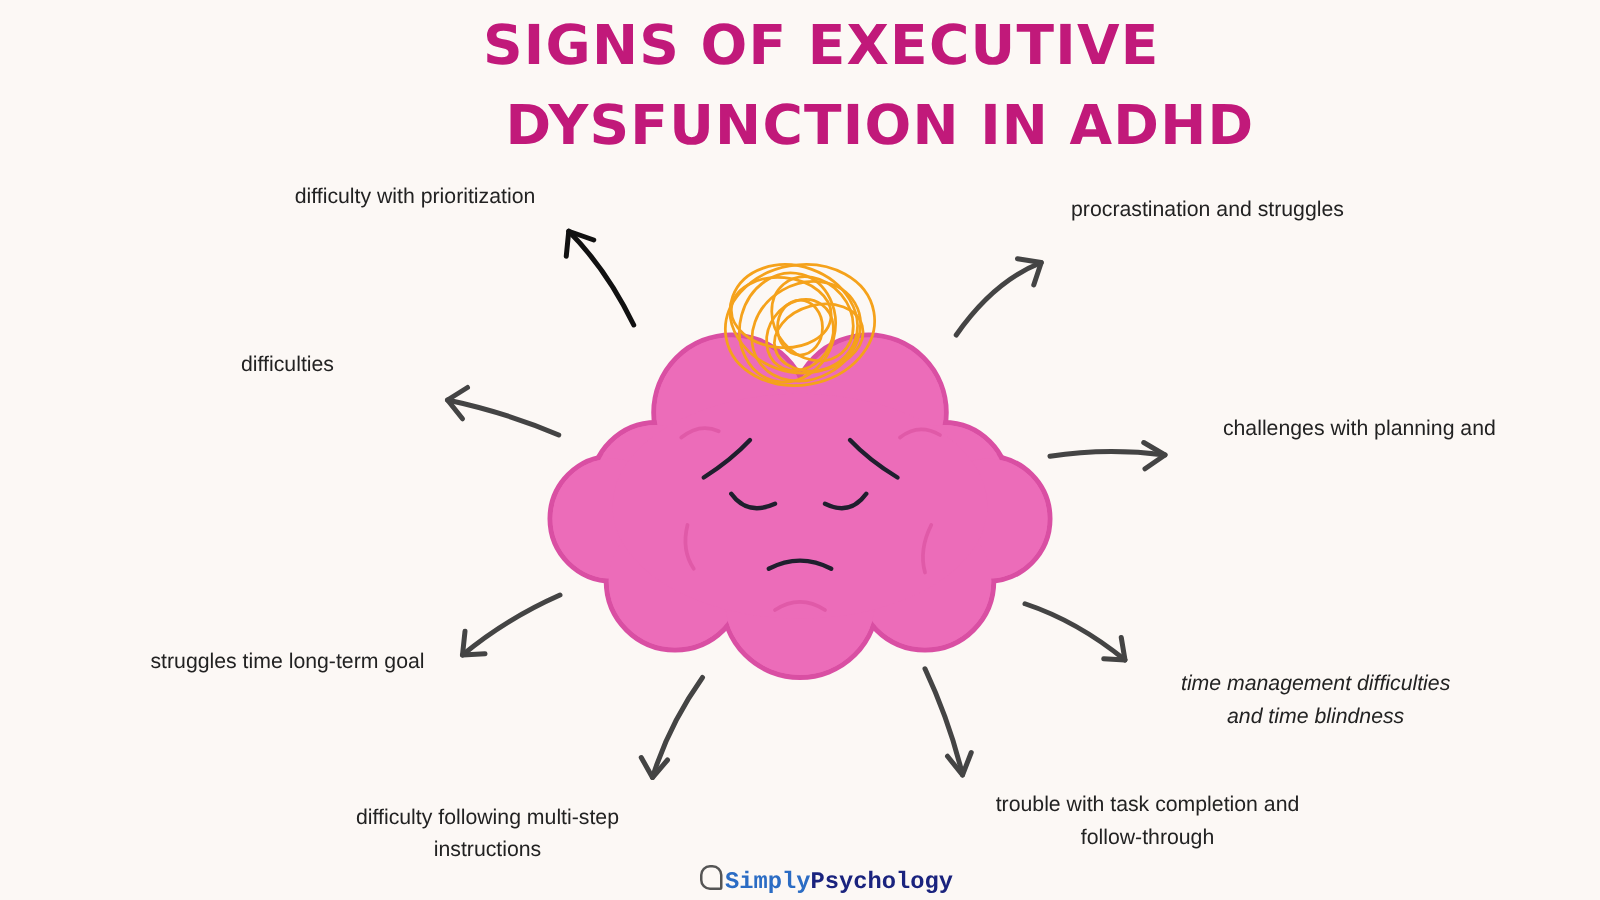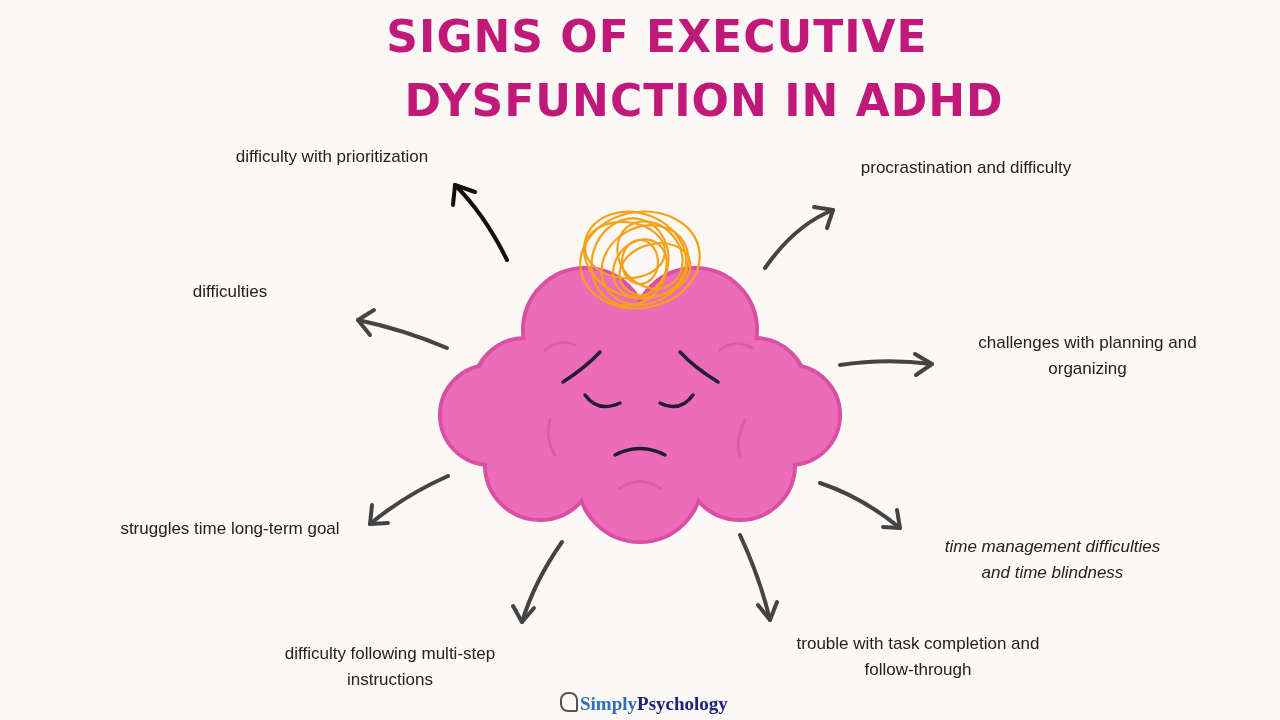--- a/index.html
+++ b/index.html
@@ -2,21 +2,21 @@
 <html><head>
 <meta charset="utf-8">
 <style>
   html,body{margin:0;padding:0;}
   body{width:1280px;height:720px;background:#fcf8f5;position:relative;overflow:hidden;font-family:"Liberation Sans",sans-serif;}
   .title{position:absolute;left:0;width:1280px;text-align:center;color:#c1197a;font-family:"DejaVu Sans",sans-serif;font-weight:bold;font-size:44px;letter-spacing:1px;line-height:54px;margin-left:17px;}
   .t1{top:10px;}
   .t2{top:74px;padding-left:47px;}
   .label{position:absolute;text-align:center;color:#222;font-size:17px;line-height:26px;}
   svg.art{position:absolute;left:0;top:0;}
-  .logo{position:absolute;left:560px;top:692px;font-family:Liberation Serif, serif;font-weight:bold;font-size:19px;}
+  .logo{position:absolute;left:560px;top:692px;font-family:Liberation Mono, monospace;font-weight:bold;font-size:19px;}
   .logo .s{color:#2b6cc4;}
   .logo .p{color:#1a237e;}
 </style>
 </head>
 <body>
 
 <div class="title t1">SIGNS OF EXECUTIVE</div>
 <div class="title t2">DYSFUNCTION IN ADHD</div>
 
 <svg class="art" width="1280" height="720" viewBox="0 0 1280 720">
@@ -106,28 +106,27 @@
     <path d="M585 395 Q598 413 620 403"></path>
     <path d="M660 403 Q680 413 693 395"></path>
     <path d="M615 455 Q640 442 665 455"></path>
   </g>
 </svg>
 
 <div class="label" style="left:192px;top:144px;width:280px;">
   <div>difficulty with prioritization</div>
 </div>
 <div class="label" style="left:826px;top:155px;width:280px;">
-  <div>procrastination and difficulty</div>
+  <div>procrastination and struggles</div>
 </div>
 <div class="label" style="left:100px;top:279px;width:260px;">
   <div>difficulties</div>
 </div>
 <div class="label" style="left:950px;top:330px;width:275px;">
   <div>challenges with planning and</div>
-  <div>organizing</div>
 </div>
 <div class="label" style="left:95px;top:516px;width:270px;">
   <div>struggles time long-term goal</div>
 </div>
 <div class="label" style="left:915px;top:534px;width:275px;font-style:italic;">
   <div>time management difficulties</div>
   <div>and time blindness</div>
 </div>
 <div class="label" style="left:250px;top:641px;width:280px;">
   <div>difficulty following multi-step</div>

